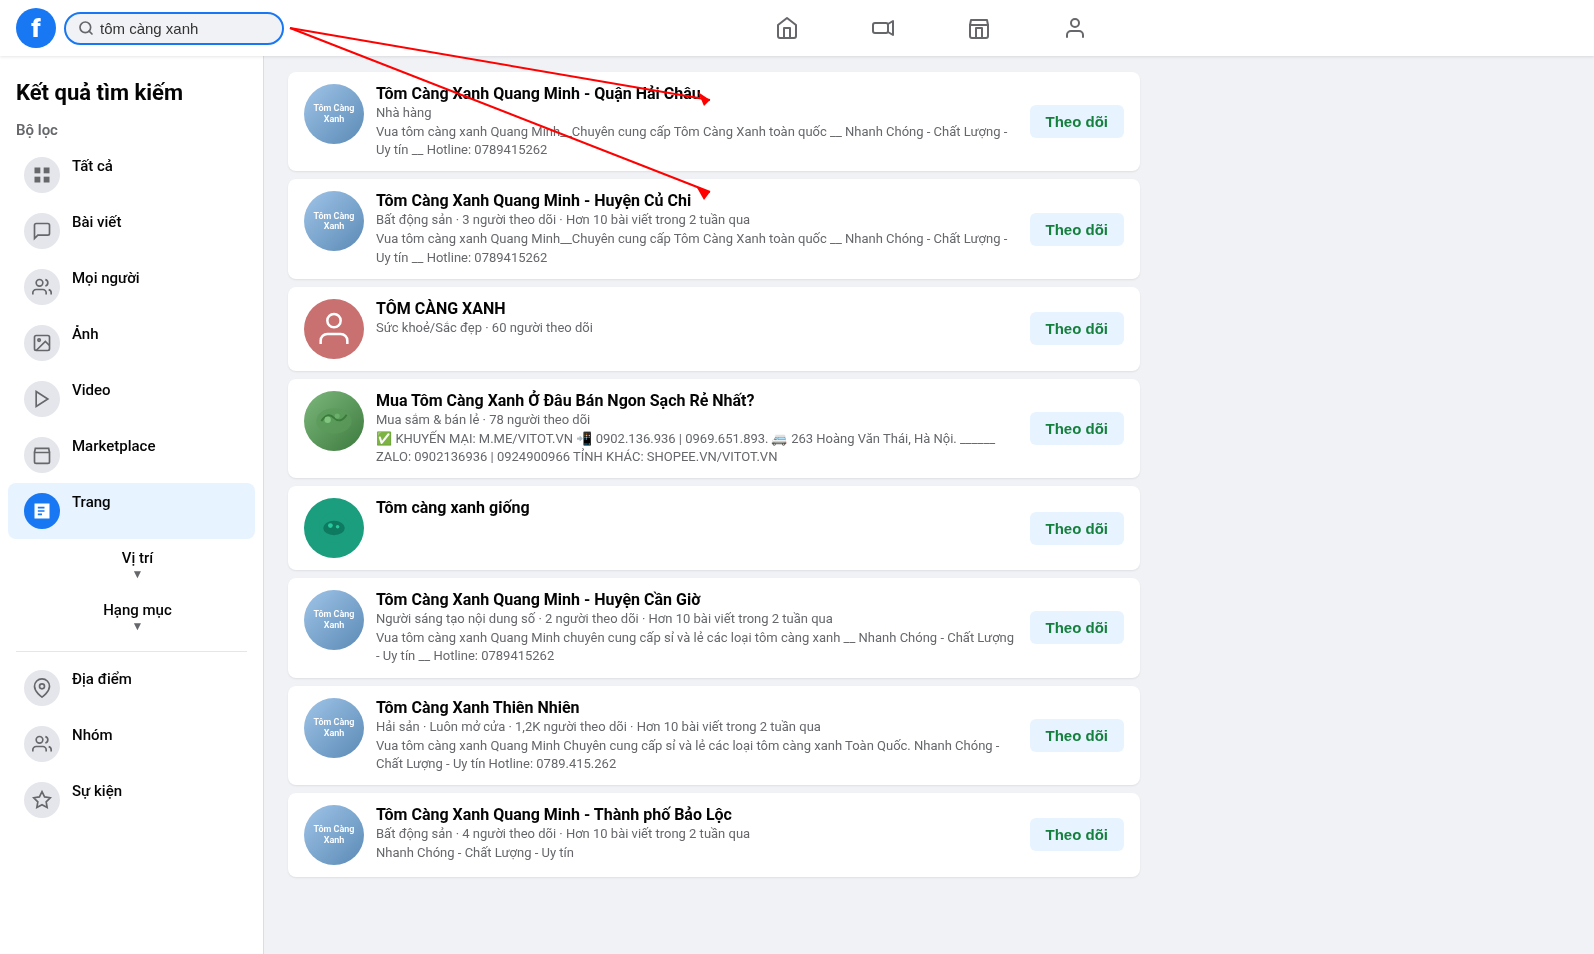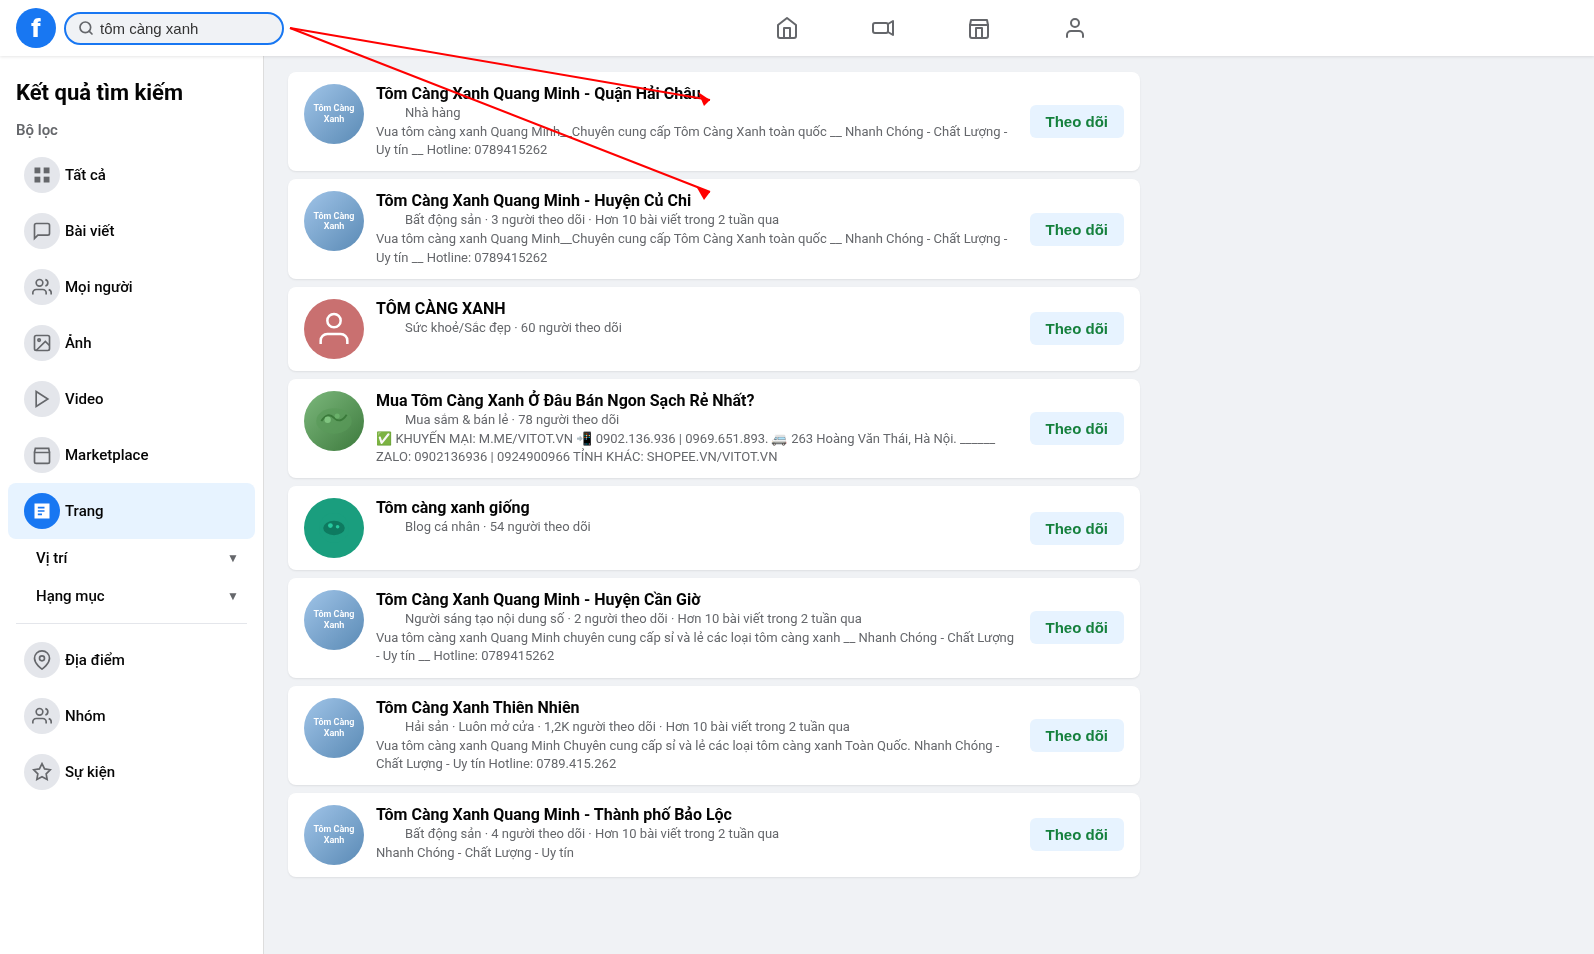--- a/index.html
+++ b/index.html
@@ -67,21 +67,21 @@
     }
     .sidebar-title {
       font-size: 22px; font-weight: 700; color: #050505;
       padding: 8px 16px 12px;
     }
     .sidebar-section-label {
       font-size: 15px; font-weight: 600; color: #65676b;
       padding: 4px 16px 8px;
     }
     .sidebar-item {
-      display: flex; align-items: center; gap: 5px;
+      display: flex; align-items: flex-start; gap: 12px;
       padding: 10px 16px; cursor: pointer;
       border-radius: 8px; margin: 0 8px;
     }
     .sidebar-item.active { background: #e7f3ff; }
     .sidebar-item-icon {
       width: 36px; height: 36px;
       border-radius: 50%;
       background: #e4e6eb;
       display: flex; align-items: center; justify-content: center;
       flex-shrink: 0;
@@ -91,21 +91,21 @@
       background: #1877f2; color: #fff;
     }
     .sidebar-item-label {
       font-size: 15px; font-weight: 500; color: #050505;
     }
     .sidebar-divider { height: 1px; background: #e4e6eb; margin: 8px 16px; }
 
     
     .sidebar-sub {
       display: flex; align-items: center; justify-content: space-between;
-      padding: 10px 16px 10px 28px; cursor: pointer;
+      padding: 10px 16px 10px 28px; cursor: pointer; flex-direction: column;
     }
     .sidebar-sub-label { font-size: 15px; color: #050505; font-weight: 500; }
     .chevron { font-size: 12px; color: #65676b; }
 
     
     .content {
       flex: 1;
       padding: 16px 24px;
       max-width: 900px;
     }
@@ -129,21 +129,21 @@
       overflow: hidden;
       display: flex; align-items: center; justify-content: center;
       font-size: 22px;
     }
     .result-info { flex: 1; }
     .result-name {
       font-size: 16px; font-weight: 700; color: #050505;
       margin-bottom: 2px;
     }
     .result-meta {
-      font-size: 13px; color: #65676b; margin-bottom: 3px; margin-left: 29px;
+      font-size: 13px; color: #65676b; margin-bottom: 3px;
     }
     .result-desc {
       font-size: 13px; color: #65676b;
       line-height: 1.4;
     }
     .follow-btn {
       background: #e7f3ff;
       color: #15803d;
       border: none;
       border-radius: 6px;
@@ -408,21 +408,20 @@
       <div class="result-avatar avatar-img" style="background:#1a9e7e;">
         <svg width="36" height="36" viewBox="0 0 60 60" fill="none">
           <circle cx="30" cy="30" r="25" fill="#1a9e7e"></circle>
           <ellipse cx="30" cy="30" rx="18" ry="12" fill="#0e7a60"></ellipse>
           <circle cx="24" cy="26" r="4" fill="#26c99e"></circle>
           <circle cx="36" cy="28" r="3" fill="#26c99e"></circle>
         </svg>
       </div>
       <div class="result-info">
         <div class="result-name">Tôm càng xanh giống</div>
-        <div class="result-meta">Blog cá nhân · 54 người theo dõi</div>
         <div class="result-desc"></div>
       </div>
       <button class="follow-btn">Theo dõi</button>
     </div>
 
     <div class="result-card">
       <div class="result-avatar av6 avatar-img">
         <span style="font-size:9px;padding:4px;text-align:center;">Tôm Càng Xanh</span>
       </div>
       <div class="result-info">

